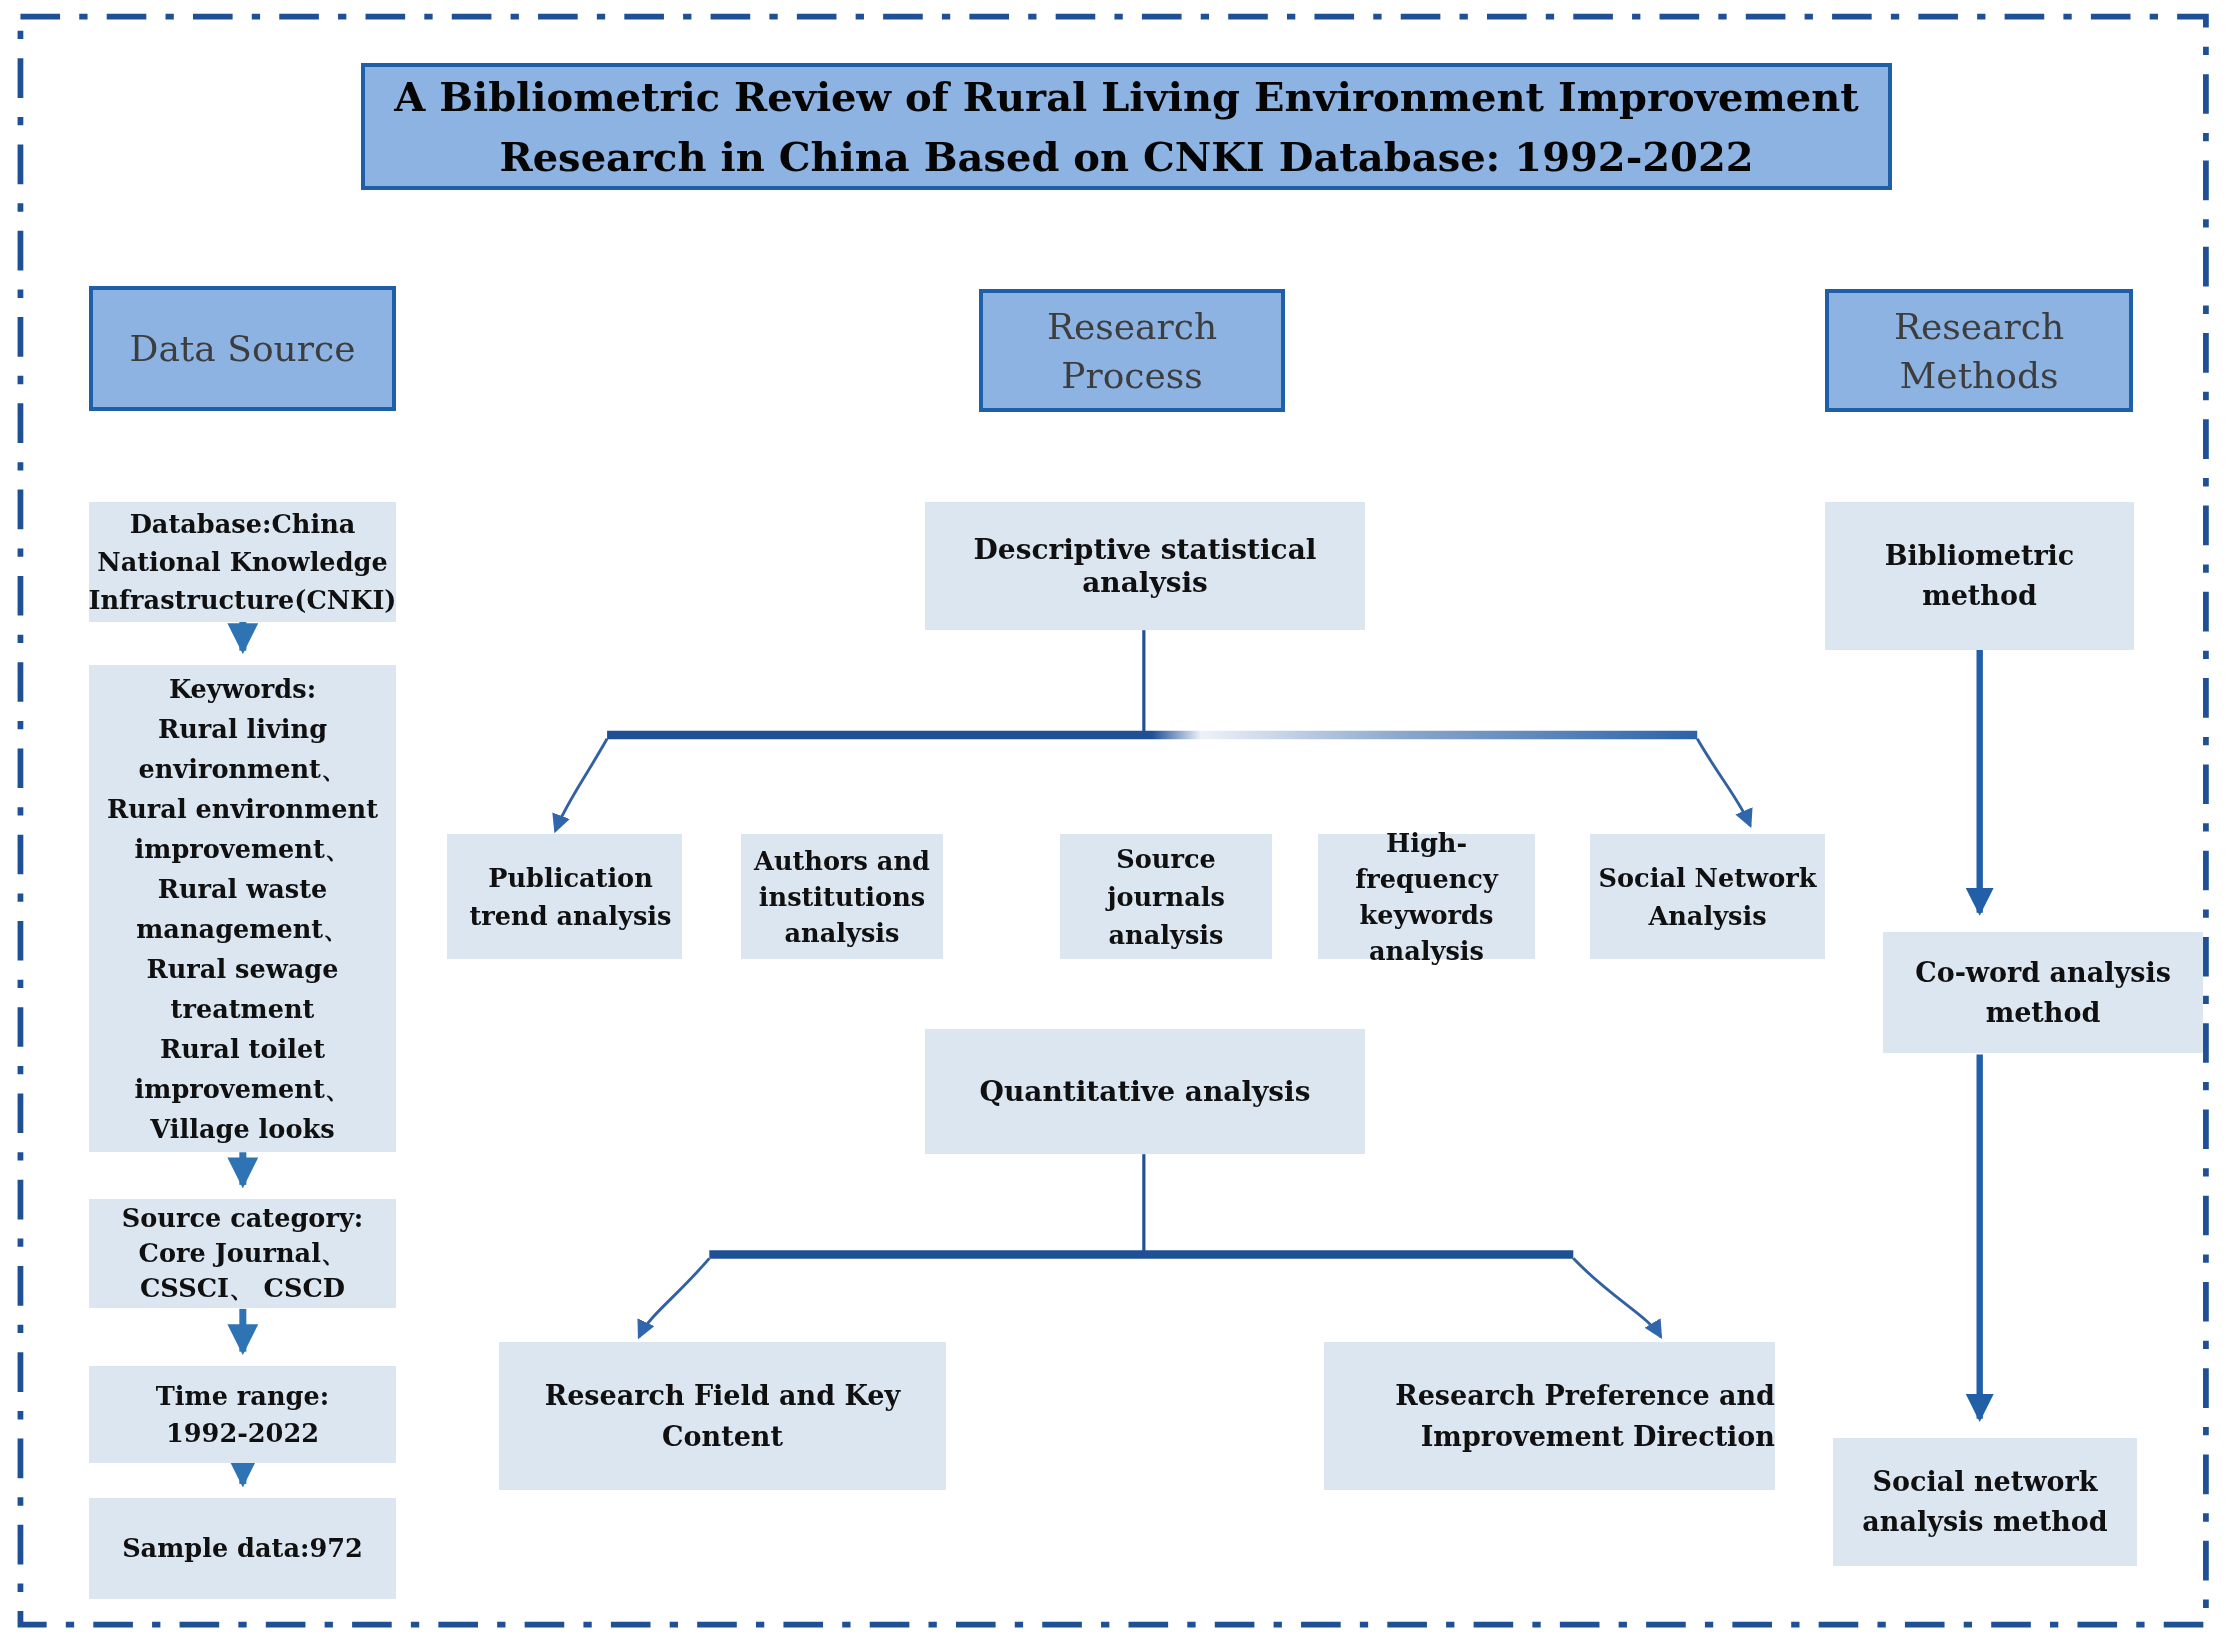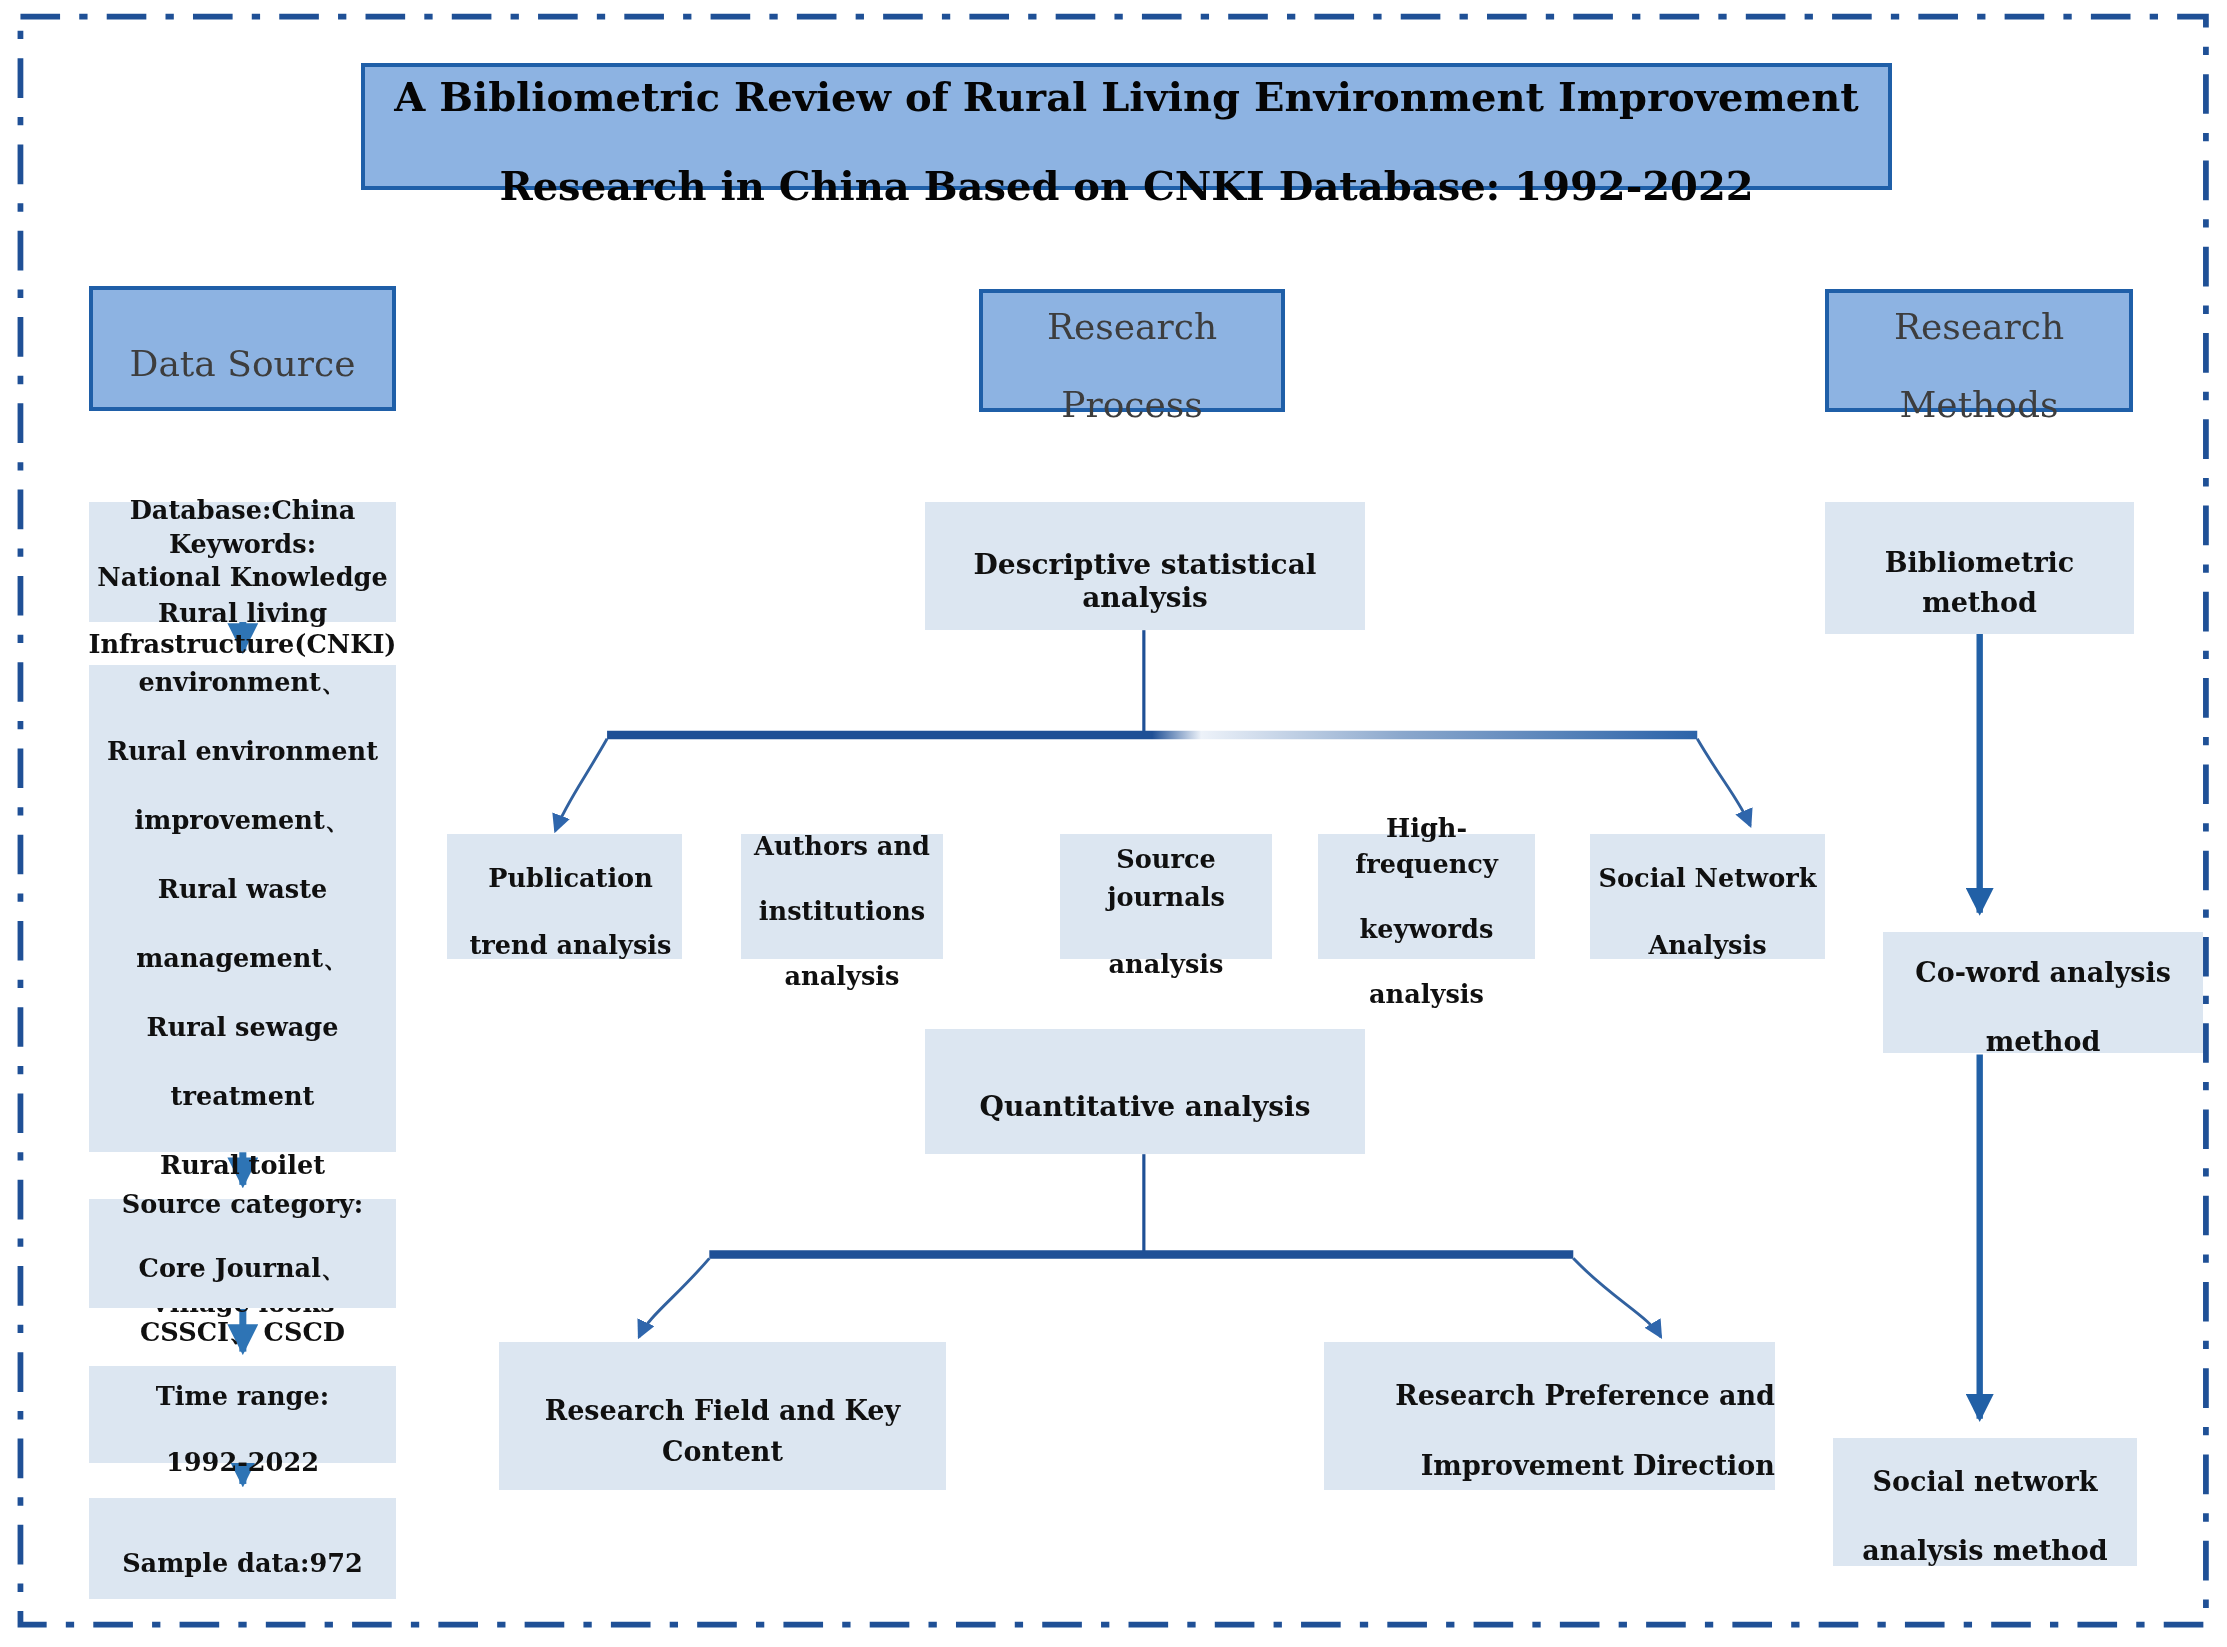--- a/index.html
+++ b/index.html
@@ -36,24 +36,24 @@
   .row-box{top:834px;height:125px;line-height:38px;}
   #box-publication{left:447px;width:235px;padding-left:12px;}
   #box-authors{left:741px;width:202px;line-height:36px;}
   #box-journals{left:1060px;width:212px;}
   #box-hf-keywords{left:1318px;width:217px;line-height:36px;}
   #box-social-network{left:1590px;width:235px;}
   .outcome{font-size:27px;font-weight:700;color:#101010;line-height:41px;}
   #box-research-field{left:499px;top:1342px;width:447px;height:148px;}
   #box-research-preference{left:1324px;top:1342px;width:451px;height:148px;align-items:flex-end;}
   .method-txt{font-size:27px;font-weight:700;color:#101010;line-height:40px;}
-  #box-bibliometric{left:1825px;top:502px;width:309px;height:132px;}
+  #box-bibliometric{left:1825px;top:502px;width:309px;height:148px;}
   #box-coword{left:1883px;top:932px;width:320px;height:121px;}
   #box-social-method{left:1833px;top:1438px;width:304px;height:128px;}
-  .ln{display:block;margin-top:29px;}
+  .ln{display:block;}
 </style>
 </head>
 <body>
 
 <div id="canvas">
 
   <svg class="overlay" width="2227" height="1647" viewBox="0 0 3485 2577">
     <defs>
       <linearGradient id="hfade" gradientUnits="userSpaceOnUse" x1="950" y1="0" x2="2656" y2="0">
         <stop offset="0" stop-color="#1f5096"></stop>

